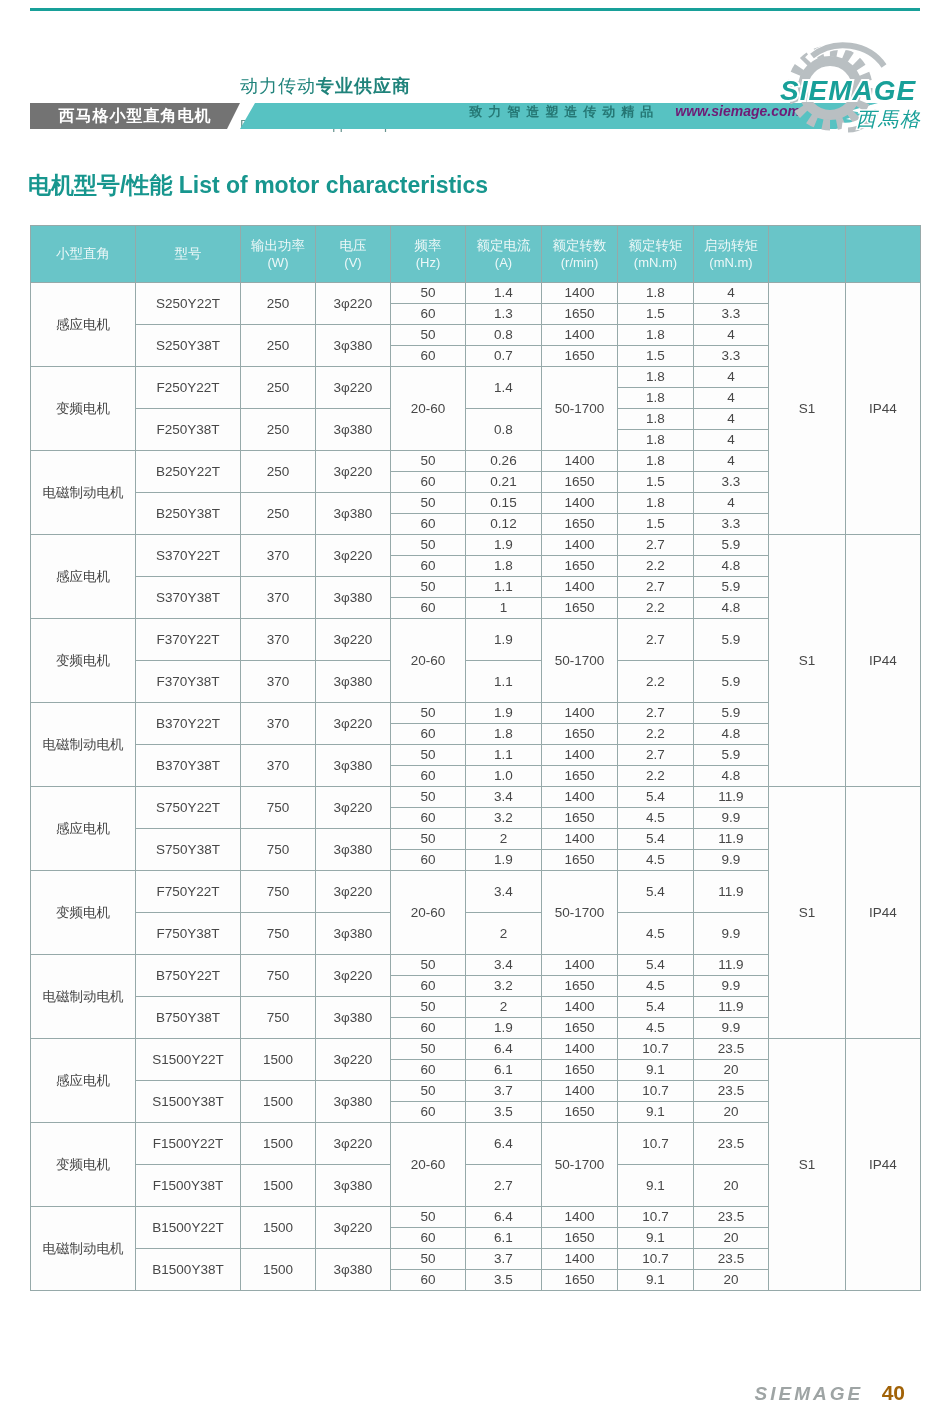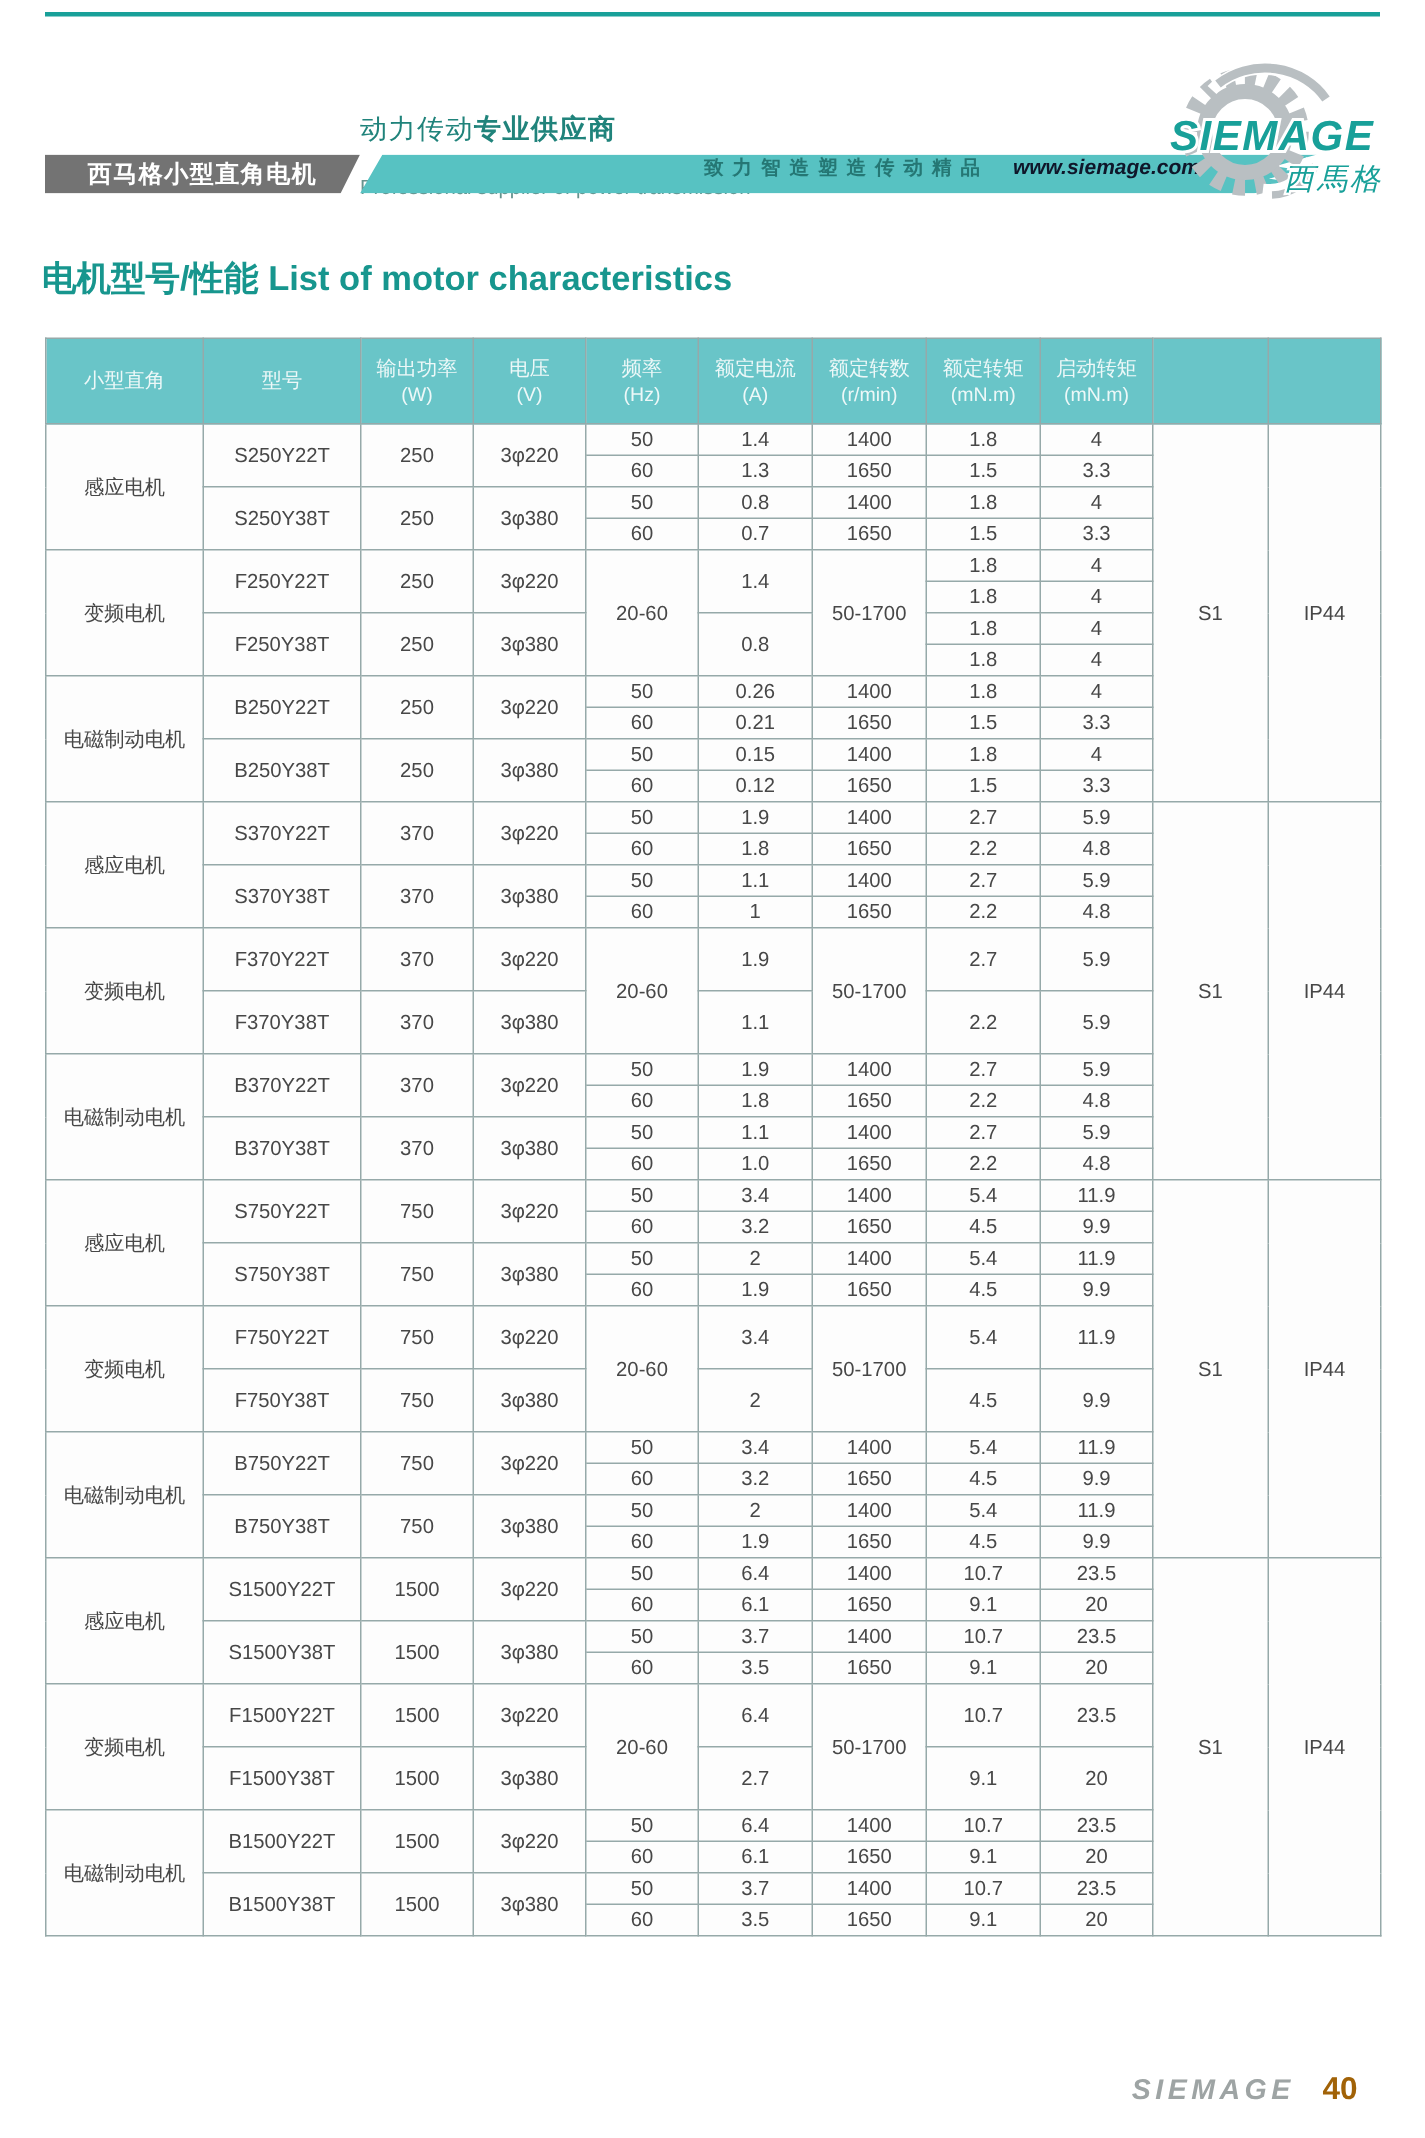--- a/index.html
+++ b/index.html
@@ -19,21 +19,21 @@
   
   .band{position:absolute;left:30px;top:103px;width:848px;height:26px;display:flex;}
   .band-dark{width:210px;background:#737373;color:#fff;font-size:16px;font-weight:bold;
              letter-spacing:1px;display:flex;align-items:center;justify-content:center;
              clip-path:polygon(0 0,100% 0,calc(100% - 13px) 100%,0 100%);}
   .band-light{flex:1;background:#57c2c2;display:flex;align-items:flex-start;justify-content:flex-end;
               gap:16px;padding-right:78px;
               clip-path:polygon(15px 0,100% 0,calc(100% - 28px) 30%,calc(100% - 12px) 40%,
                         calc(100% - 32px) 62%,calc(100% - 16px) 72%,calc(100% - 42px) 100%,0 100%);}
   .band-slogan{font-size:13px;font-weight:bold;color:rgba(13,84,80,0.68);letter-spacing:6px;}
-  .band-url{font-size:14px;font-weight:bold;font-style:italic;color:#0f172a;}
+  .band-url{font-size:14px;font-weight:bold;font-style:italic;color:#701a75;}
 
   .logo{position:absolute;left:778px;top:36px;width:160px;height:104px;}
 
   .section-title{position:absolute;left:28px;top:170px;font-size:23px;font-weight:bold;color:#17968e;}
 
   
   .table-wrap{position:absolute;left:30px;top:225px;width:890px;}
   table{border-collapse:collapse;table-layout:fixed;width:890px;background:#fdfdfd;}
   th{background:#69c5c8;color:#edf8f8;font-weight:normal;border:1px solid #96a9a9;
      height:56px;padding:0;text-align:center;vertical-align:middle;}

